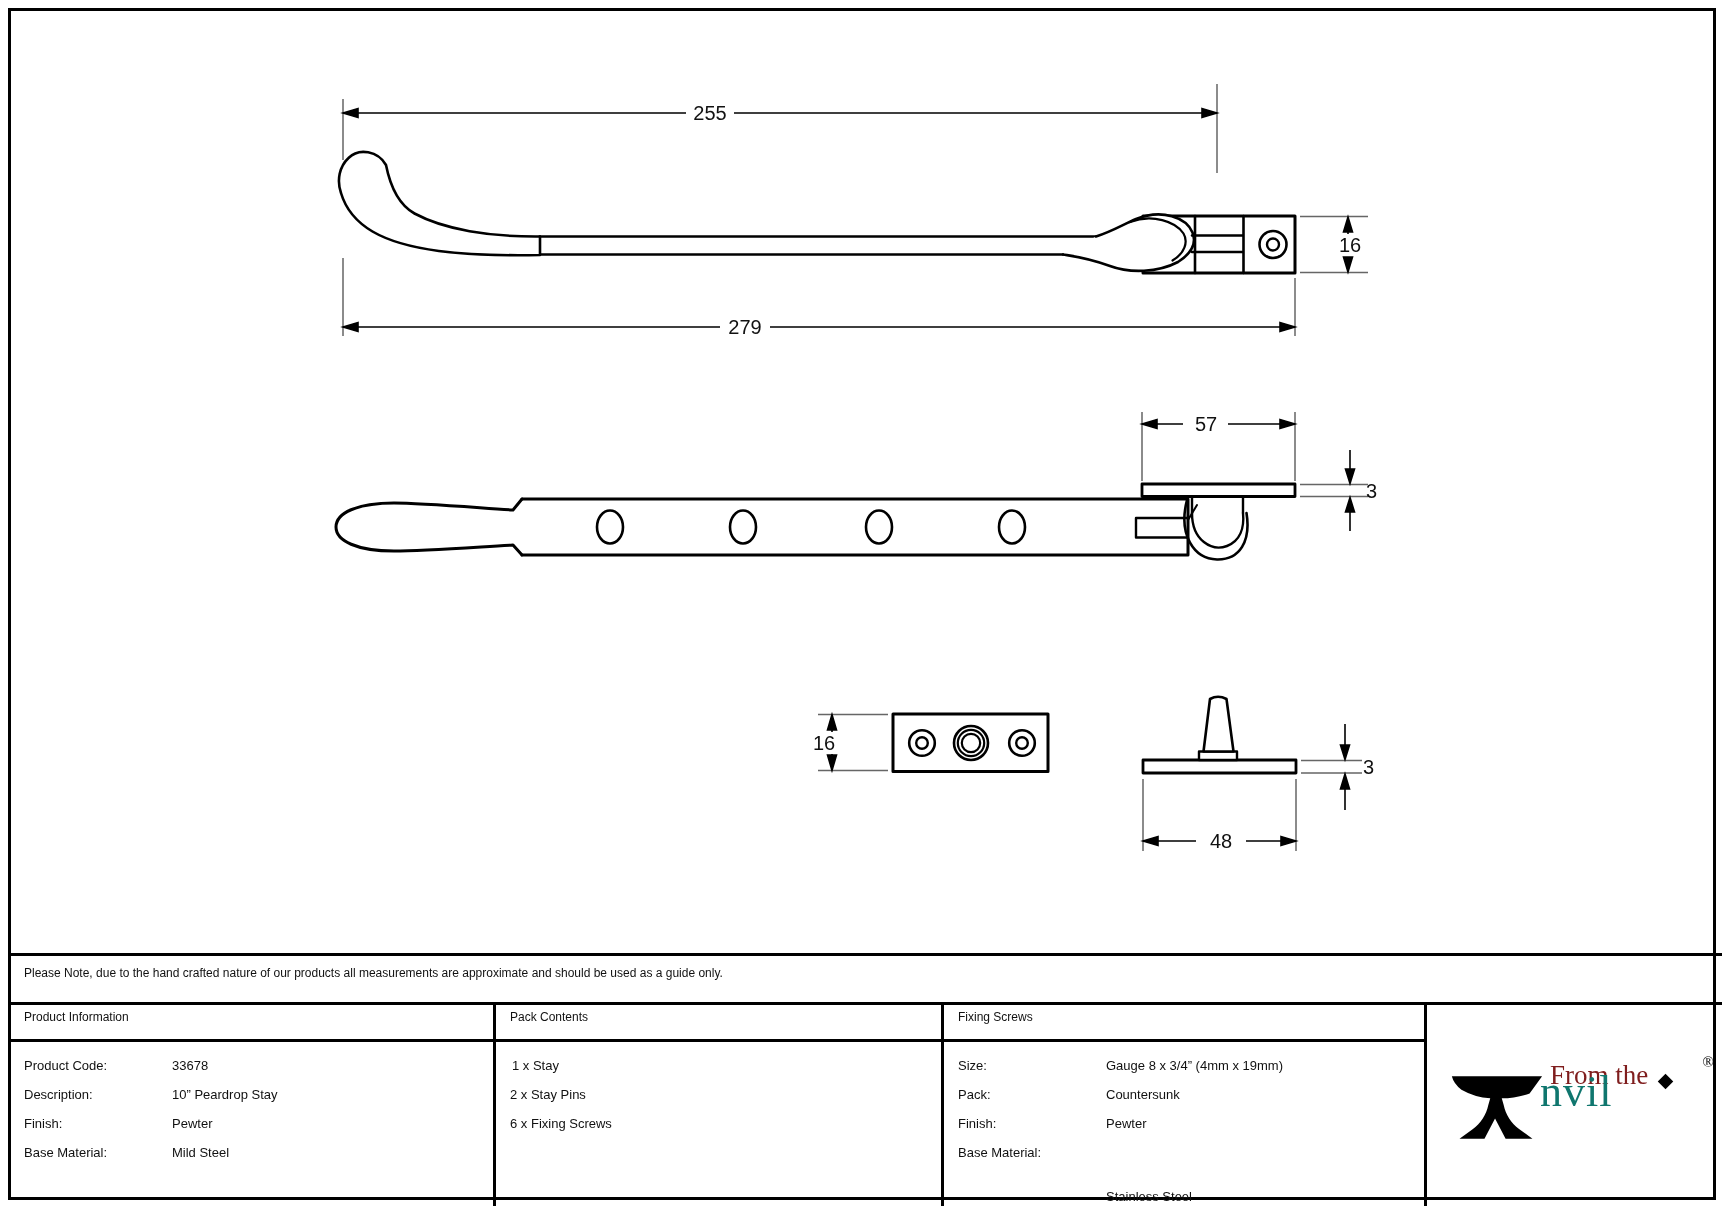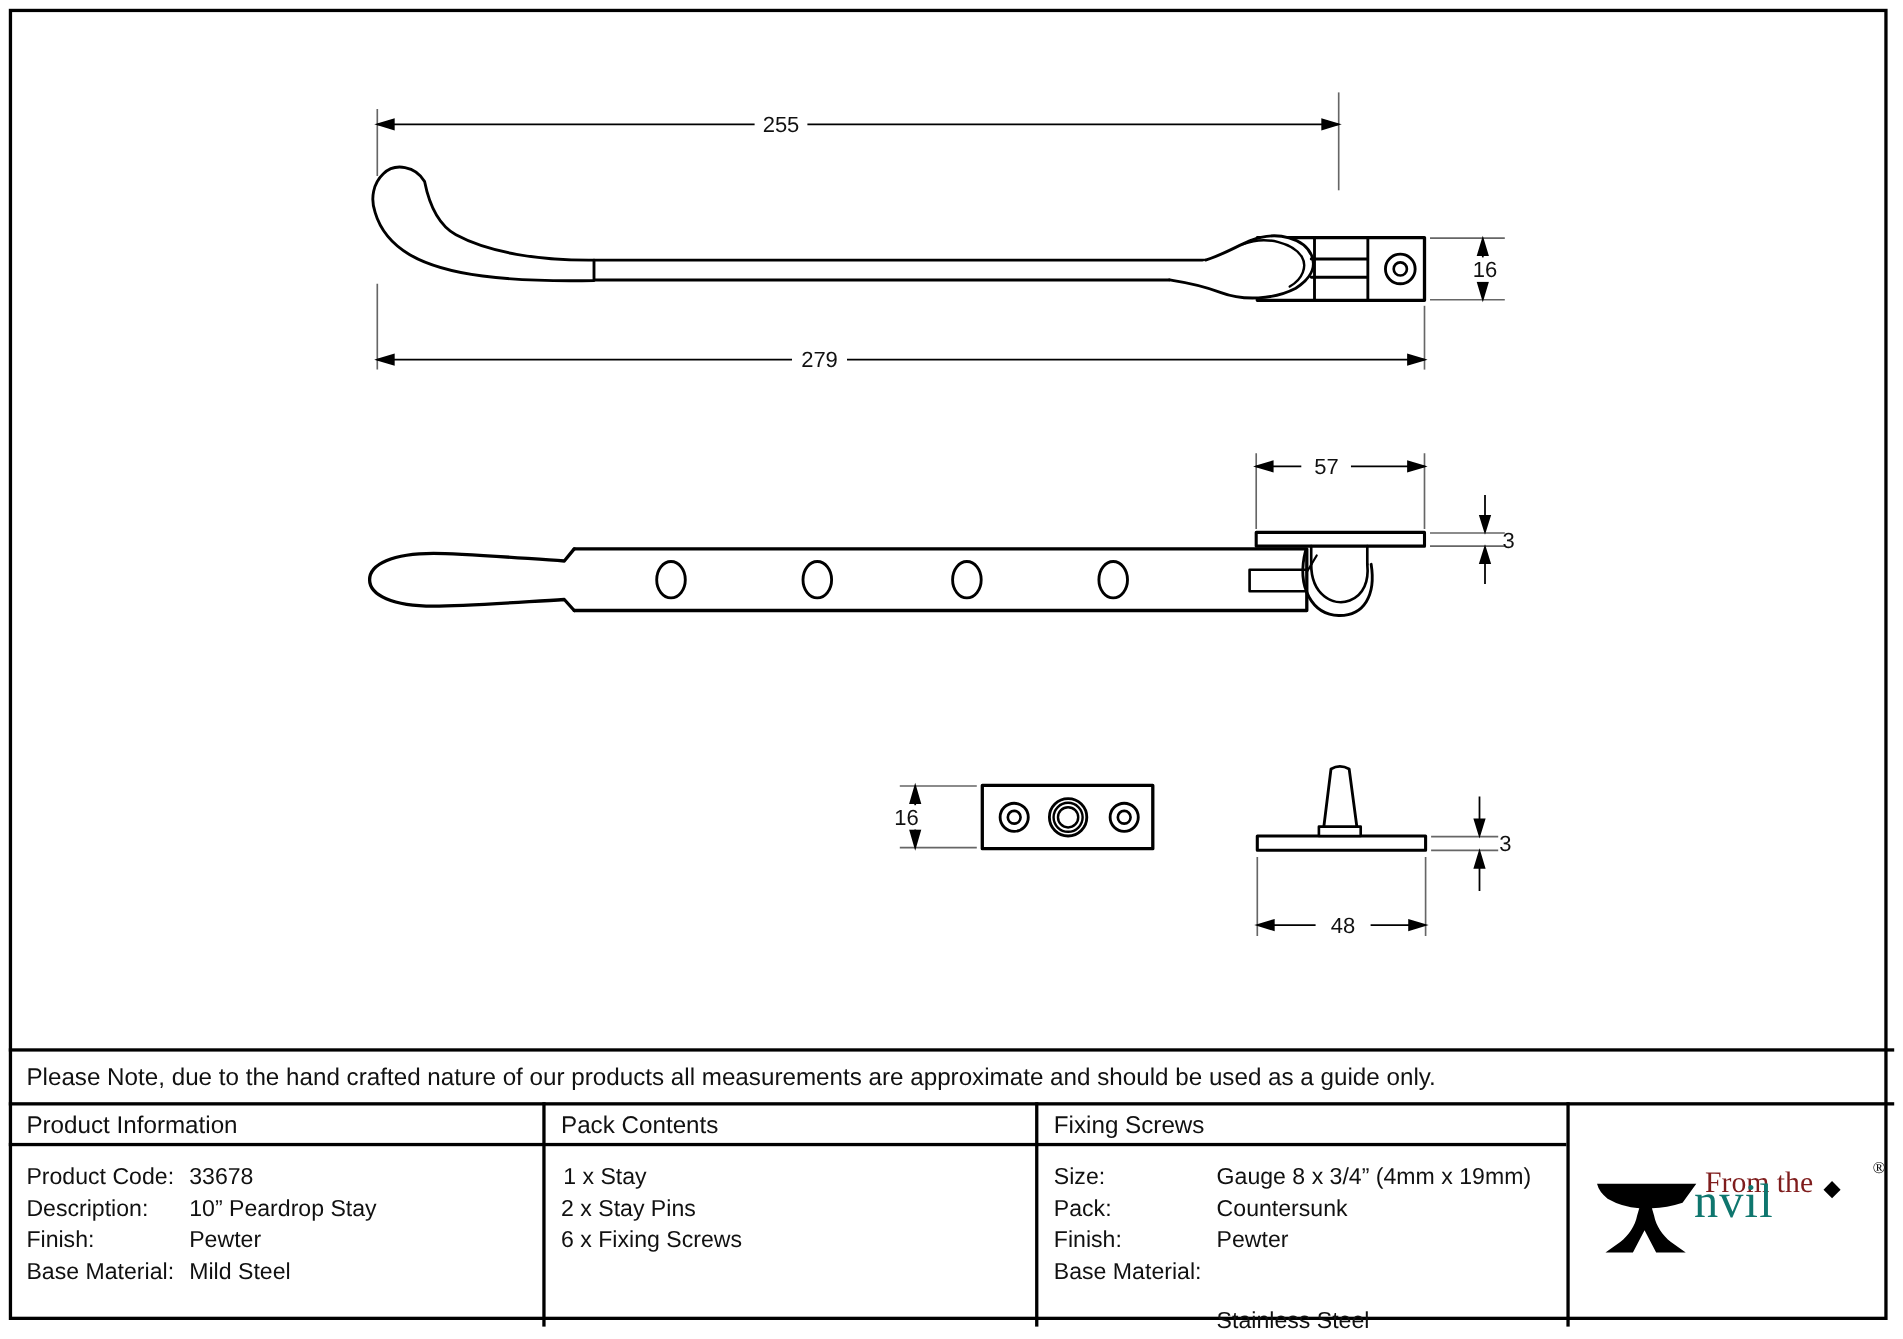--- a/index.html
+++ b/index.html
@@ -1,20 +1,20 @@
 <!DOCTYPE html>
 <html><head>
 <meta charset="utf-8">
 <style>
   html,body{margin:0;padding:0;background:#fff;}
   body{width:1730px;height:1217px;position:relative;font-family:"Liberation Sans",sans-serif;color:#111;overflow:hidden;}
   .hline,.vline{position:absolute;background:#000;}
   #frame{position:absolute;left:8px;top:8px;width:1708px;height:1192px;border:3px solid #000;box-sizing:border-box;}
-  .cell-text{position:absolute;font-size:21px;white-space:nowrap;}
-  .hdr{font-size:22px;}
+  .cell-text{position:absolute;font-size:13px;white-space:nowrap;}
+  .hdr{font-size:12px;}
   svg text{font-family:"Liberation Sans",sans-serif;font-size:20px;fill:#111;}
   .logo-wrap{position:absolute;left:1448px;top:1058px;width:268px;height:95px;}
   .logo-fromthe{position:absolute;left:102px;top:2px;font-family:"Liberation Serif",serif;font-size:27px;color:#7f1d1d;}
   .logo-diamond{position:absolute;left:212px;top:18px;width:11px;height:11px;background:#000;transform:rotate(45deg);}
   .logo-brand{position:absolute;left:92px;top:8px;font-family:"Liberation Serif",serif;font-size:44px;color:#0f766e;letter-spacing:1px;}
   .logo-reg{position:absolute;right:2px;top:-4px;font-family:"Liberation Serif",serif;font-size:15px;color:#000;}
   .anvil-svg{position:absolute;left:0;top:10px;}
 </style>
 </head>
 <body>

